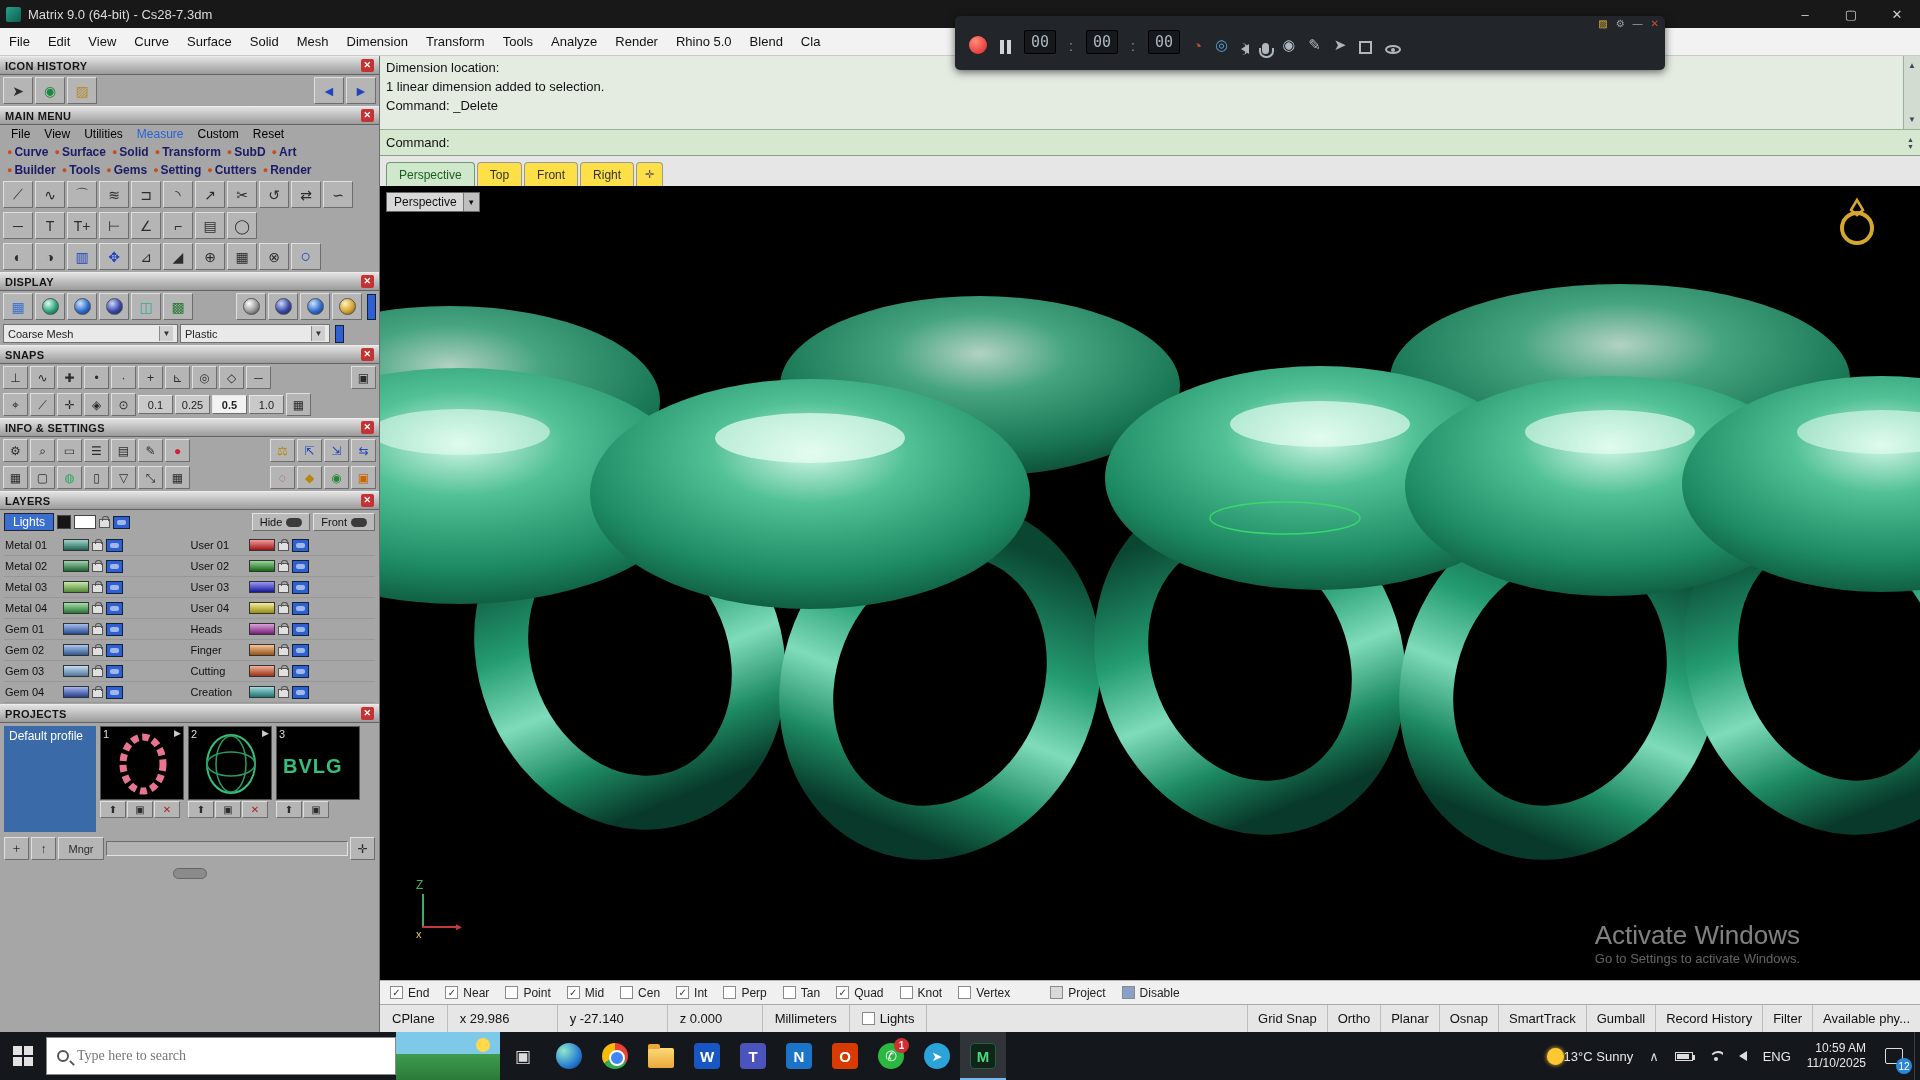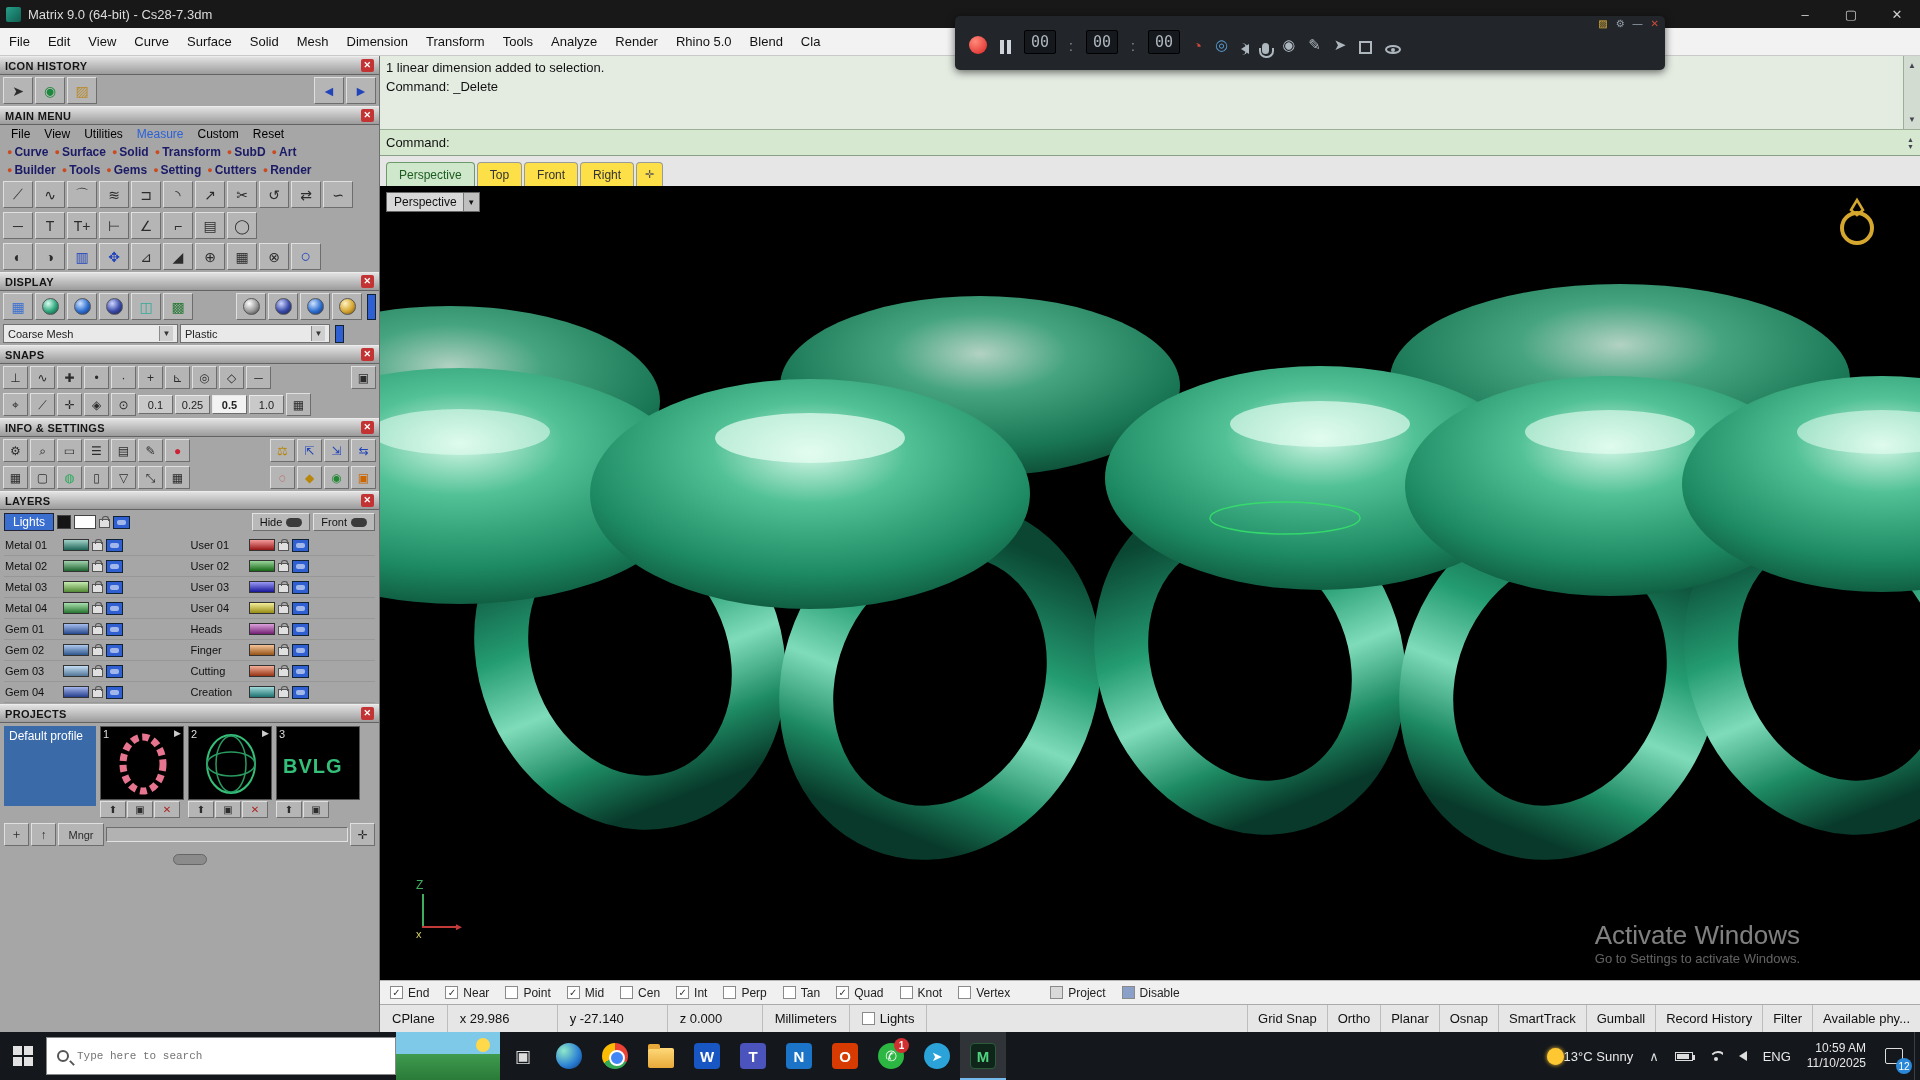--- a/index.html
+++ b/index.html
@@ -47,21 +47,21 @@
 .lyr-row{display:flex;align-items:center;gap:3px;font-size:11px;color:#101010;border-bottom:1px solid #979797;padding:0 1px}
 .lyr-name{width:55px;overflow:hidden;white-space:nowrap}
 .lyr-sw{width:26px;height:12px;border:1px solid #333;flex:0 0 auto;position:relative}
 .lyr-sw::after{content:"";position:absolute;inset:0;background:linear-gradient(rgba(255,255,255,.55),rgba(0,0,0,.35))}
 .lock{width:11px;height:9px;background:#e0e0e0;border:1px solid #555;position:relative;margin-top:3px;flex:0 0 auto}
 .lock::before{content:"";position:absolute;left:2px;top:-4px;width:5px;height:4px;border:1px solid #555;border-bottom:none;border-radius:3px 3px 0 0}
 .lyr-vis{width:17px;height:13px;background:#2f5fd0;border:1px solid #123;flex:0 0 auto;position:relative}
 .lyr-vis::after{content:"";position:absolute;left:3px;top:3px;width:9px;height:5px;background:rgba(255,255,255,.55);border-radius:2px}
 
 .projwrap{display:flex;gap:4px;padding:3px 4px;align-items:flex-start}
-.defprof{width:92px;height:80px;background:#3a6aa8;color:#fff;font-size:12px;padding:3px 5px;line-height:15px}
+.defprof{width:92px;height:106px;background:#3a6aa8;color:#fff;font-size:12px;padding:3px 5px;line-height:15px}
 .thumb{width:84px;flex:0 0 auto}
 .thumb .img{width:84px;height:74px;background:#000;border:1px solid #555;position:relative;overflow:hidden}
 .thumb .num{position:absolute;left:2px;top:1px;color:#ddd;font-size:11px}
 .thumb .ply{position:absolute;right:2px;top:1px;color:#ccc;font-size:9px}
 .thumb .btns{display:flex;gap:1px;margin-top:1px}
 .thumb .btns .cell{min-width:26px;height:17px;font-size:10px}
 .projbot{display:flex;align-items:center;gap:2px;padding:2px 4px}
 .track{flex:1;height:15px;background:#b2b2b2;border:1px solid;border-color:#6d6d6d #e2e2e2 #e2e2e2 #6d6d6d}
 .handledot{width:34px;height:11px;background:#8b8b8b;border:1px solid #666;border-radius:6px;margin:6px auto}
 
@@ -122,21 +122,21 @@
 .ico-eye{width:16px;height:9px;border:2px solid #aeb6be;border-radius:50%;position:relative}
 .ico-eye::after{content:"";position:absolute;left:4px;top:1px;width:4px;height:4px;border-radius:50%;background:#aeb6be}
 
 #taskbar{position:absolute;left:0;bottom:0;right:0;height:48px;background:#14171c;display:flex;align-items:center;z-index:50;color:#e8e8e8}
 .tbbtn{width:46px;height:48px;display:flex;align-items:center;justify-content:center}
 .winlogo{display:grid;grid-template-columns:9px 9px;grid-template-rows:9px 9px;gap:2px}
 .winlogo i{background:#e2e2e2;display:block}
 #tbsearch{width:350px;height:38px;background:#fff;border:1px solid #888;display:flex;align-items:center;gap:8px;padding:0 10px;color:#555}
 #tbsearch .mag{width:12px;height:12px;border:2px solid #555;border-radius:50%;position:relative}
 #tbsearch .mag::after{content:"";position:absolute;left:10px;top:10px;width:6px;height:2px;background:#555;transform:rotate(45deg)}
-#tbsearch input{border:none;outline:none;font-size:11px;color:#444;width:260px;font-family:Liberation Mono, monospace}
+#tbsearch input{border:none;outline:none;font-size:14px;color:#444;width:260px;font-family:Liberation Serif, serif}
 #tbweather{width:104px;height:48px;background:linear-gradient(#7ec8e8 45%,#3f9c4f 45%,#2a7a38);position:relative;overflow:hidden}
 #tbweather::after{content:"";position:absolute;right:10px;top:6px;width:14px;height:14px;border-radius:50%;background:#ffd94a}
 .appico24{width:26px;height:26px;border-radius:50%}
 .i-edge{background:radial-gradient(circle at 30% 30%,#8ee8c8,#2a7fd4 60%,#0b3a78)}
 .i-chrome{background:conic-gradient(#ea4335 0 33%,#34a853 33% 66%,#fbbc05 66%);position:relative}
 .i-chrome::after{content:"";position:absolute;left:7px;top:7px;width:12px;height:12px;border-radius:50%;background:#4285f4;border:2px solid #fff}
 .i-folder{width:26px;height:20px;background:linear-gradient(#ffd978,#e8a93a);border-radius:2px;position:relative;margin-top:4px}
 .i-folder::before{content:"";position:absolute;left:0;top:-4px;width:12px;height:5px;background:#e8a93a;border-radius:2px 2px 0 0}
 .sqico{width:26px;height:26px;border-radius:4px;display:flex;align-items:center;justify-content:center;color:#fff;font-weight:bold;font-size:15px}
 .i-word{background:#1857c3}
@@ -593,20 +593,21 @@
       <span class="cell sm">↑</span>
       <span class="cell sm" style="min-width:46px;font-size:11px">Mngr</span>
       <span class="track"></span>
       <span class="cell sm">✛</span>
     </div>
     <div class="handledot"></div>
   </div>
 
   <div id="main">
     <div id="cmdhistory">
+      <div>Dimension location:</div>
       <div>1 linear dimension added to selection.</div>
       <div>Command: _Delete</div>
       <div class="sb">
           <span>▲</span>
           <span>▼</span>
         </div>
     </div>
     <div id="cmdprompt">
       <span>Command:</span>
       <span class="spin">

